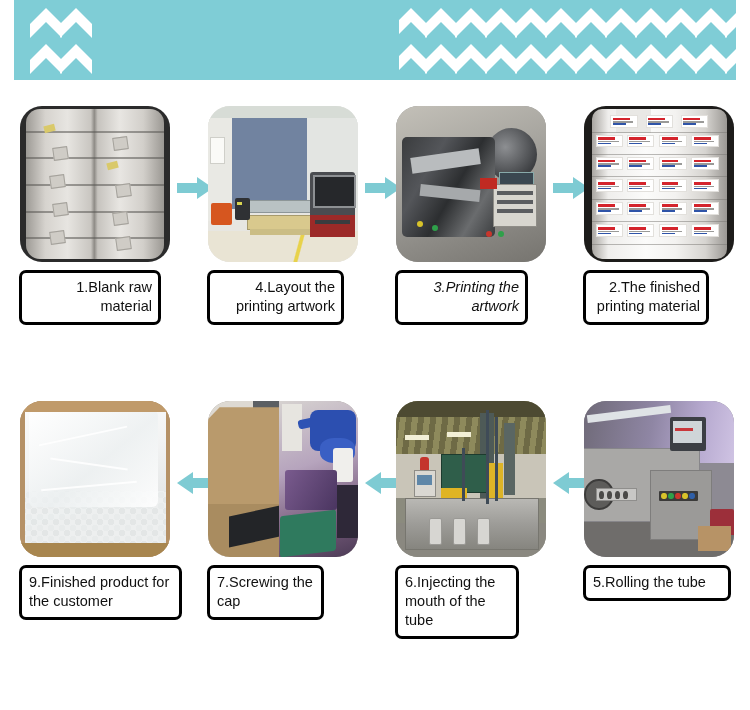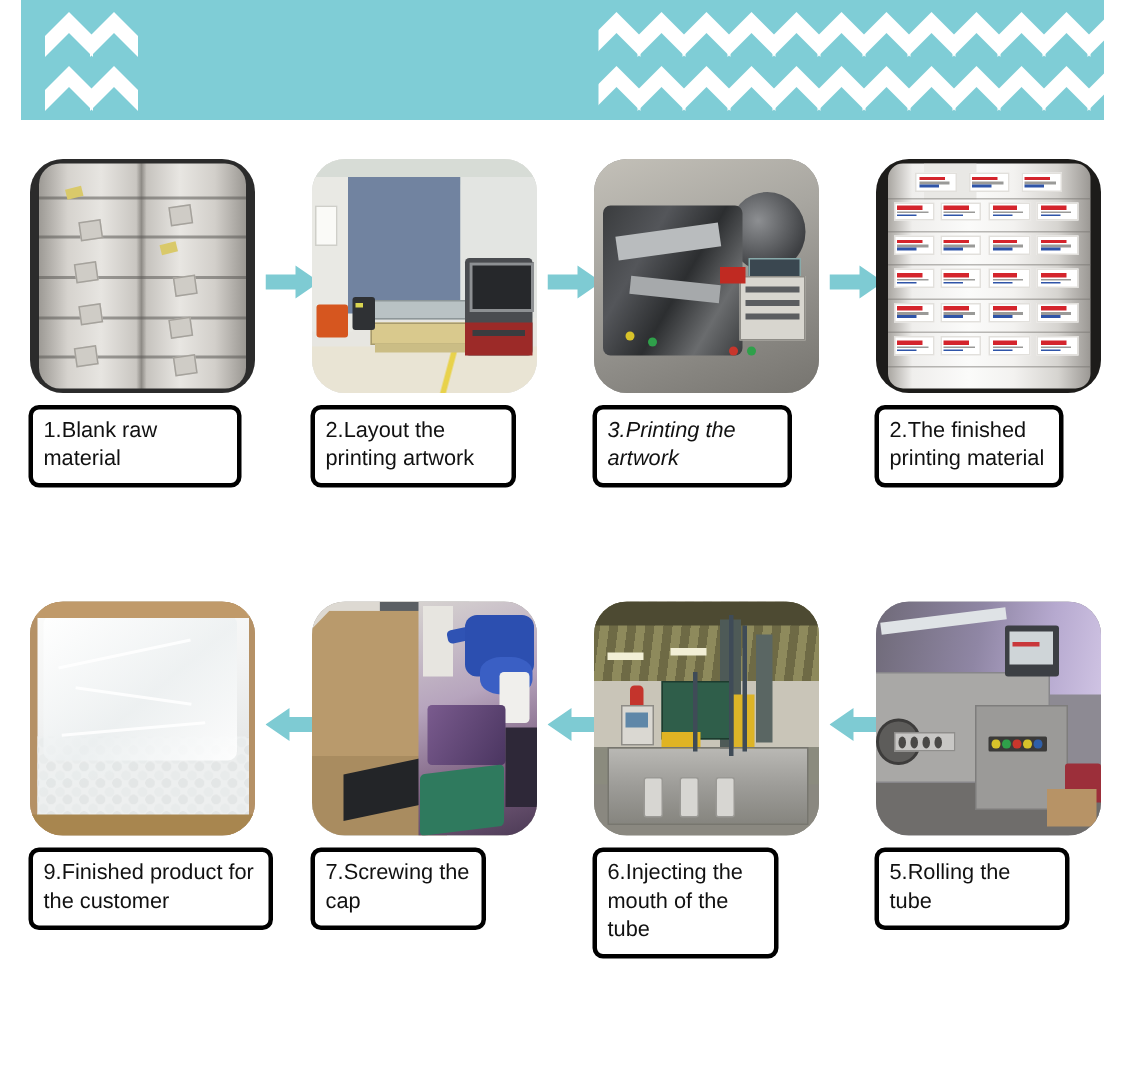--- a/index.html
+++ b/index.html
@@ -21,21 +21,21 @@
   .title{
     position:absolute;left:163px;top:1px;width:210px;height:78px;
     color:#ffffff;font-size:27px;line-height:32px;font-weight:400;
     letter-spacing:.3px;padding-top:6px;box-sizing:border-box;
     font-family:"DejaVu Sans", sans-serif;
   }
   .title span{display:block;}
 
   
   .row{position:absolute;left:0;width:750px;}
-  .row1{top:100px;height:260px;}
+  .row1{top:100px;height:260px;text-align:right;}
   .row2{top:395px;height:250px;}
 
   .cell{position:absolute;top:0;width:188px;height:100%;}
   .cell.c0{left:6px;}
   .cell.c1{left:194px;}
   .cell.c2{left:382px;}
   .cell.c3{left:570px;}
 
   
   .photo{
@@ -66,21 +66,21 @@
     padding:5px 6px 6px 7px;
     box-sizing:border-box;
     font-family:"Liberation Sans", sans-serif;
   }
   .label.w1{width:142px;}
   .label.w2{width:137px;}
   .label.w3{width:133px;font-style:italic;}
   .label.w4{width:126px;}
   .label.w5{width:117px;}
   .label.w6{width:124px;}
-  .label.w7{width:130px;}
+  .label.w7{width:148px;}
   .label.w8{width:163px;}
 
   
 
   
   .s-rolls{background:#2b2b2b;}
   .s-rolls .body{
     position:absolute;left:4%;top:2%;width:92%;height:96%;
     background:
       linear-gradient(90deg,#9d9a95 0%,#d6d3ce 14%,#e7e5e1 30%,#c9c6c1 47%,
@@ -331,21 +331,21 @@
               <u></u>
             </div>
         </div>
       </div>
     </div>
     <div class="arrow right">
       <svg viewBox="0 0 36 24" width="36" height="24">
         <path d="M0 7 L20 7 L20 1 L36 12 L20 23 L20 17 L0 17 Z" fill="#7ecbd3"></path>
       </svg>
     </div>
-    <div class="label w2">2.Layout the printing artwork</div>
+    <div class="label w2">4.Layout the printing artwork</div>
   </div>
 
   <div class="cell c2">
     <div class="photo">
       <div class="scene s-press">
         <div class="bg"></div>
         <div class="drum"></div>
         <div class="blkmass"></div>
         <div class="silver"></div>
         <div class="silver2"></div>

